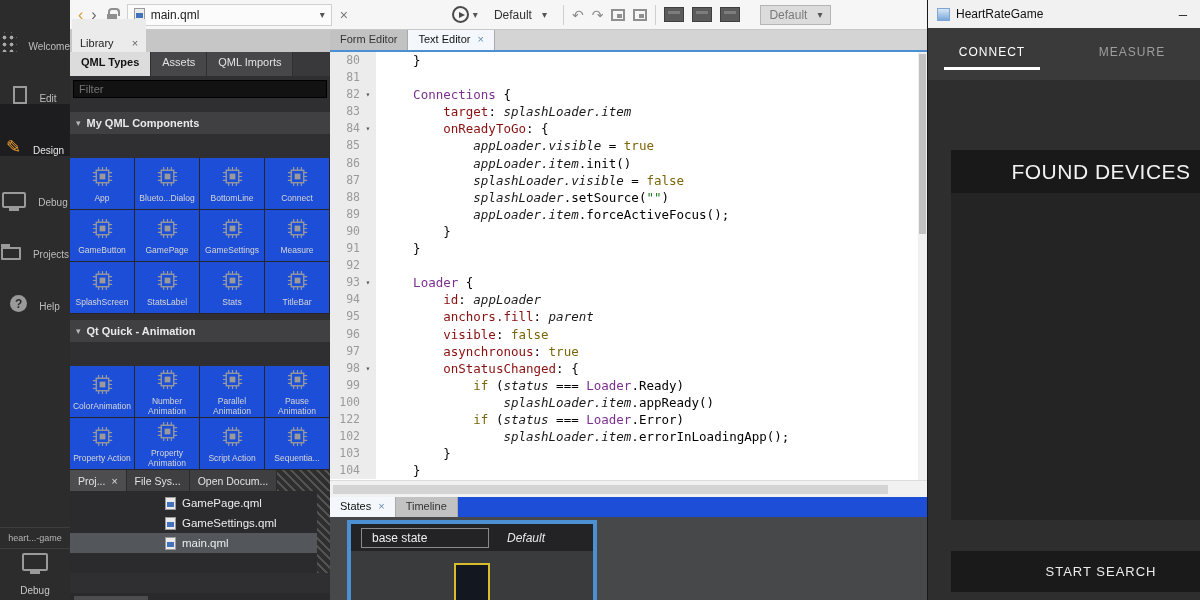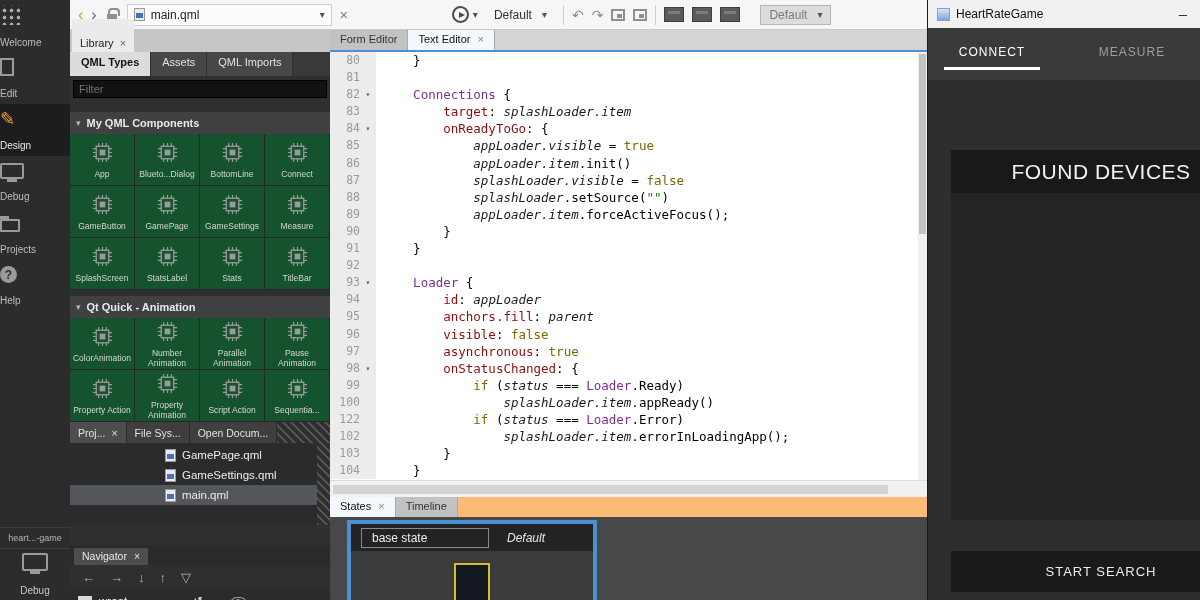--- a/index.html
+++ b/index.html
@@ -2,21 +2,21 @@
 <html><head>
 <meta charset="utf-8">
 <style>
   * { margin:0; padding:0; box-sizing:border-box; }
   html,body { width:1200px; height:600px; overflow:hidden; background:#2e2e2e;
     font-family:"Liberation Sans", sans-serif; }
   #stage { position:relative; width:1200px; height:600px; background:#2e2e2e; }
 
   
   .rail { position:absolute; left:0; top:0; width:70px; height:600px; background:#2c2c2c; }
-  .rail-item { height:52px; display:flex; flex-direction:column; align-items:flex-start;
+  .rail-item { height:52px; display:flex; align-items:flex-end;
     justify-content:center; gap:12px; color:#bdbdbd; font-size:10px; cursor:default; }
   .rail-item.active { background:#1d1d1f; color:#e8e8e8; }
   .icon-grid { width:20px; height:20px;
     background-image:radial-gradient(#a8a8a8 1.7px, transparent 2.2px);
     background-size:7px 7px; background-position:1px 2px; }
   .icon-doc { width:14px; height:18px; border:2px solid #9a9a9a; }
   .icon-pencil { font-size:18px; line-height:18px; color:#f0a030; font-style:normal; }
   .icon-monitor { width:24px; height:16px; border:2px solid #9a9a9a; border-radius:2px; position:relative; }
   .icon-monitor::after { content:''; position:absolute; left:50%; transform:translateX(-50%);
     bottom:-5px; width:10px; height:3px; background:#9a9a9a; }
@@ -56,34 +56,34 @@
   .tb-ico { color:#8a8a8a; font-size:14px; line-height:14px; }
   .ol-sq { width:14px; height:12px; border:2px solid #8f8f8f; position:relative; }
   .ol-sq::after { content:''; position:absolute; right:1px; bottom:1px; width:5px; height:4px; background:#8f8f8f; }
   .dk-sq { width:20px; height:15px; background:#5b5b5b; border:1px solid #3f3f3f; position:relative; }
   .dk-sq::after { content:''; position:absolute; left:3px; top:3px; right:3px; height:3px; background:#7d7d7d; }
 
   
   .libcol { position:absolute; left:70px; top:30px; width:260px; height:570px; background:#2f2f31; }
   .lib-header { height:22px; background:#c6c6c6; display:flex; align-items:flex-end; padding-left:2px; }
   .lib-tab { background:#ebebeb; color:#222; font-size:11px; padding:18px 8px 3px;
-    display:flex; gap:6px; align-items:center; }
+    display:flex; gap:18px; align-items:center; }
   .lib-tab .x { color:#666; font-size:11px; }
   .lib-tabs { height:24px; background:#39393b; display:flex; }
   .lib-tabs .t { padding:4px 11px; font-size:11px; color:#e2e2e2; background:#474749;
     border-right:1px solid #2f2f31; }
   .lib-tabs .t.active { background:#dcdcdc; color:#111; font-weight:bold; }
   .filter-row { height:24px; padding:3px 3px; background:#2f2f31; }
   .filter-row input { width:100%; height:18px; background:#121212; border:1px solid #000;
     color:#a8a8a8; font-size:11px; padding:0 5px; font-family:"Liberation Sans",sans-serif; }
   .sec-gap1 { height:12px; } .sec-gap2 { height:6px; }
   .section-h { height:22px; background:#404042; color:#e9e9e9; font-size:11px; font-weight:bold;
     display:flex; align-items:center; gap:6px; padding-left:6px; }
   .section-h .car { color:#b8b8b8; font-size:9px; font-weight:normal; }
-  .lib-grid { display:grid; grid-template-columns:repeat(4,1fr); grid-auto-rows:52px; background:#14532d; }
+  .lib-grid { display:grid; grid-template-columns:repeat(4,1fr); grid-auto-rows:52px; background:#1d4ed8;margin-top:24px; }
   .lib-cell { border-right:1px solid #262628; border-bottom:1px solid #262628; display:flex;
     flex-direction:column; align-items:center; justify-content:center; gap:1px; overflow:hidden; }
   .lib-cell .lbl { font-size:8.5px; color:#d6d6d6; text-align:center; line-height:1.15; padding:0 1px;
     word-break:break-word; }
   .proj-tabs { height:21px; background:#2a2a2c; display:flex; align-items:stretch; }
   .proj-tabs .t { padding:3px 8px; font-size:10.5px; color:#e2e2e2; background:#3f3f41;
     border-right:1px solid #2a2a2c; display:flex; gap:6px; align-items:center; }
   .proj-tabs .t.active { background:#4d4d4f; }
   .hatch { flex:1; background:repeating-linear-gradient(45deg,#525252 0 2px,#2e2e2e 2px 6px); }
   .file-list { height:82px; background:#2b2b2d; position:relative; padding-top:2px; }
@@ -121,21 +121,21 @@
   .ct { white-space:pre; padding-left:7px; color:#000; }
   .c-t { color:#7b2f8f; } .c-p { color:#8a0f0f; } .c-k { color:#7d6608; }
   .c-i { font-style:italic; color:#1a1a1a; } .c-s { color:#1a7a1a; }
   .vscroll { position:absolute; left:918px; top:52px; width:9px; height:428px; background:#f0f0f0; }
   .vscroll .thumb { position:absolute; left:1px; top:2px; width:7px; height:180px; background:#c2c2c2; }
   .hscroll { position:absolute; left:330px; top:480px; width:597px; height:17px; background:#f1f1f1;
     border-top:1px solid #dcdcdc; }
   .hscroll .thumb { position:absolute; left:3px; top:4px; width:555px; height:9px; background:#d4d4d4; }
 
   
-  .st-tabs { position:absolute; left:330px; top:497px; width:597px; height:20px; background:#fdba74; display:flex; }
+  .st-tabs { position:absolute; left:330px; top:497px; width:597px; height:20px; background:#1d4ed8; display:flex; }
   .st-body { position:absolute; left:330px; top:517px; width:597px; height:83px; background:#47484a; overflow:hidden; }
   .state-card { position:absolute; left:17px; top:3px; width:250px; height:95px; border:4px solid #4a90d2;
     background:#3a3b3d; }
   .state-head { height:27px; background:#232325; display:flex; align-items:center; padding:0 10px; gap:18px; }
   .state-name { border:1px solid #8a8a8a; color:#f0f0f0; font-size:12px; padding:2px 10px; width:128px; }
   .state-default { color:#e8e8e8; font-style:italic; font-size:12px; }
   .state-preview { position:relative; height:68px; background:#3a3b3d; }
   .mini-rect { position:absolute; left:103px; top:12px; width:36px; height:44px;
     border:2px solid #d8bc2c; background:#131820; }
 

